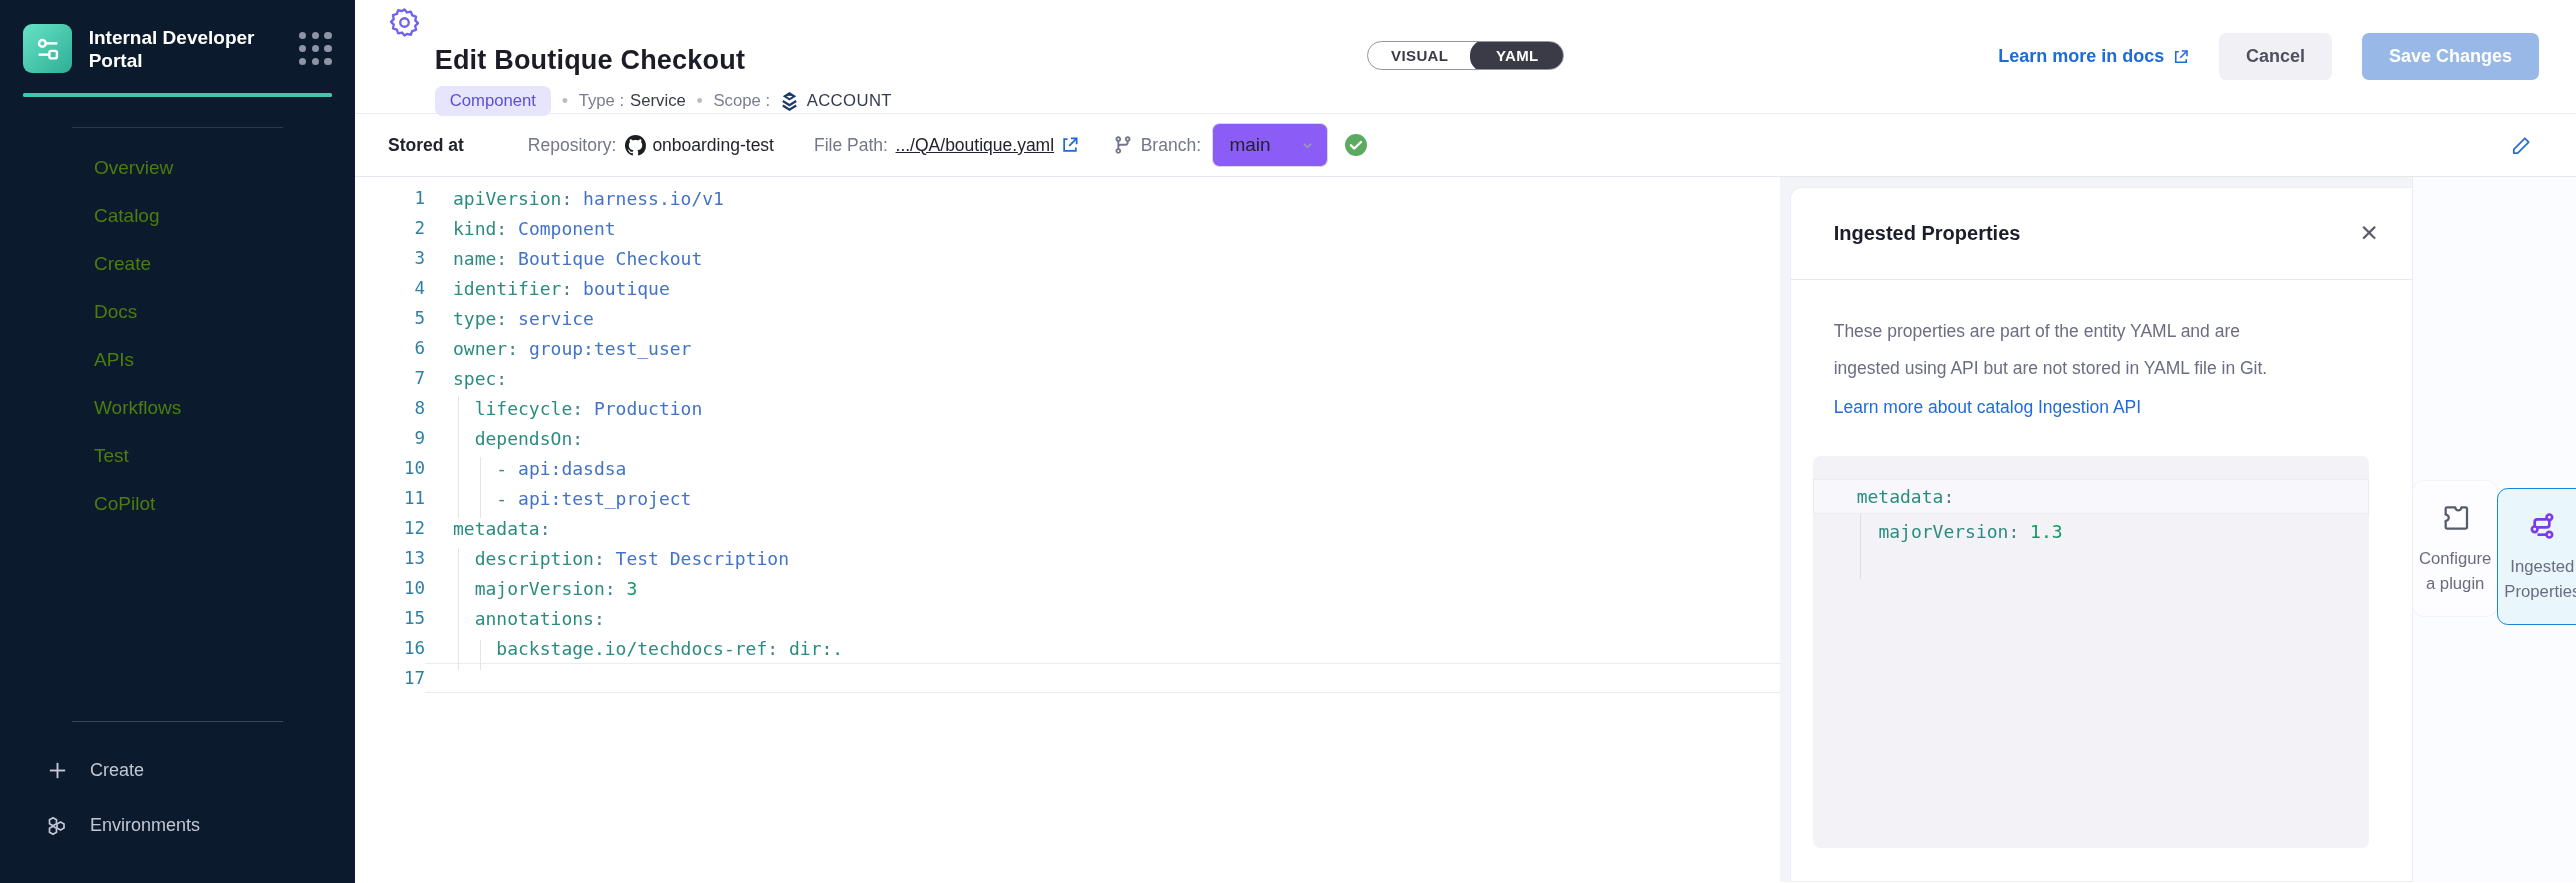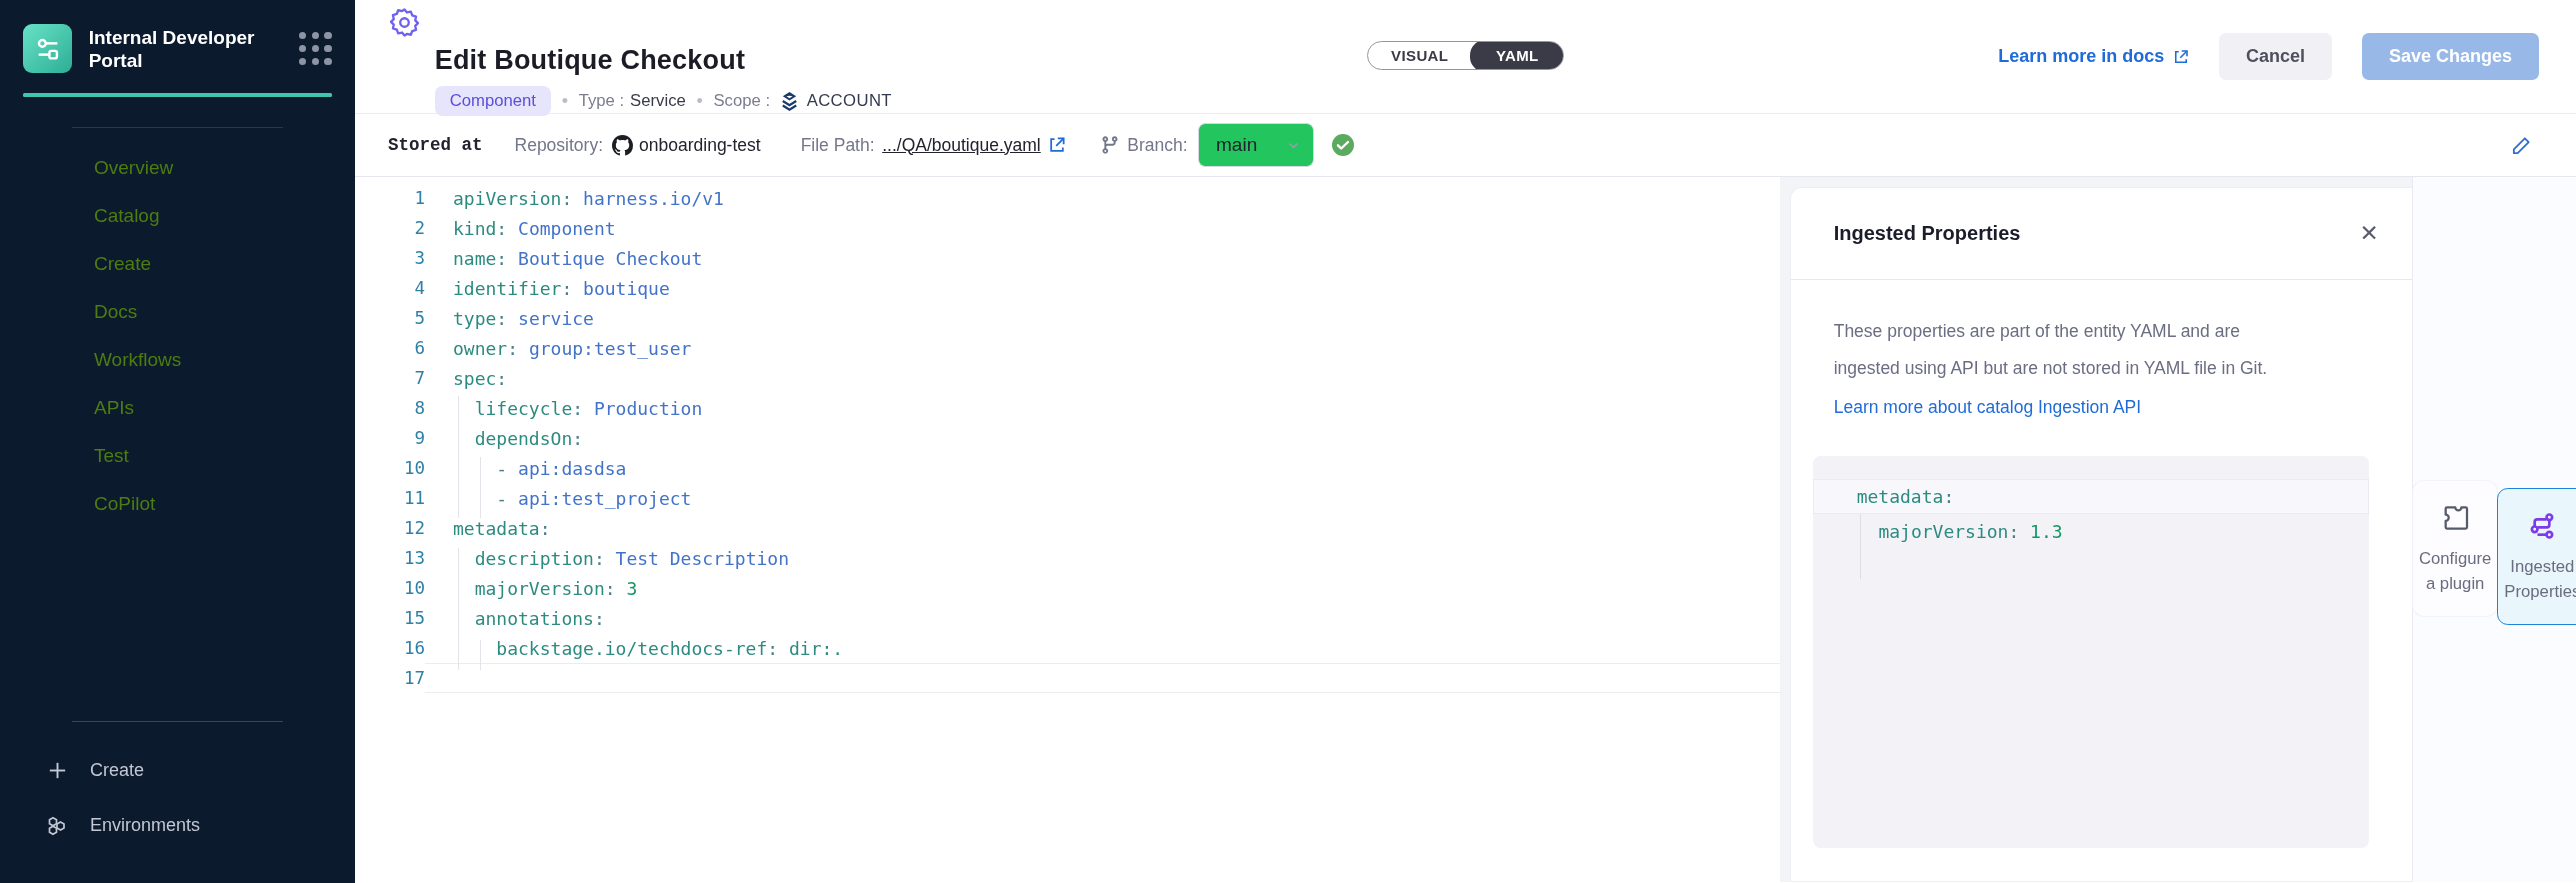--- a/index.html
+++ b/index.html
@@ -59,30 +59,30 @@
     align-items:center; cursor:pointer; }
   .ext-ic { width:18px; height:18px; margin-left:7.6px; }
   .btn { border:none; font-family:inherit; cursor:pointer; border-radius:6.9px;
     font-size:18px; font-weight:bold; height:47px; padding:0 27px; }
   .btn-cancel { background:#f1f1f5; color:#4e505f; margin-left:29px; }
   .btn-save { background:#98b9e7; color:#fff; margin-left:30px; }
 
   
   .stored { height:63px; border-bottom:0.8px solid #e6e7ee; display:flex;
     align-items:center; padding:0 43px 0 33px; font-size:17.5px; }
-  .stored-at { font-weight:bold; color:#22232e; margin-right:32px;font-family:Liberation Mono, monospace; }
+  .stored-at { font-weight:bold; color:#22232e; margin-right:64px; }
   .s-label { color:#74768a; }
   .gh-ic { width:21px; height:21px; margin:0 6px 0 9px; color:#1b1f24; }
   .s-value { color:#22232e; }
   .filepath { color:#22232e; text-decoration:underline; margin-left:7.6px; cursor:pointer; }
   .s-ext { width:20px; height:20px; margin-left:6px; color:#1f6bd8; cursor:pointer; }
   .branch-ic { width:20px; height:20px; color:#74768a; margin:0 7.6px 0 33px; }
   .branch-dd { display:flex; align-items:center; justify-content:space-between;
     width:116px; height:44px; border:1.5px solid #d7d9e4; border-radius:7.6px;
-    margin-left:10.7px; padding:0 12px 0 16.7px; cursor:pointer; background:#22c55e; }
+    margin-left:10.7px; padding:0 12px 0 16.7px; cursor:pointer; background:#8b5cf6; }
   .branch-dd .bval { font-size:19px; color:#22232e; }
   .chev { width:15px; height:15px; color:#9a9cae; }
   .ok-ic { width:24px; height:24px; margin-left:16.7px; }
   .pencil { margin-left:auto; width:23px; height:23px; color:#2f6fd2; cursor:pointer; }
   .gap-fp  { margin-left:40px; display:flex; align-items:center; }
 
   
   .content { display:flex; height:705px; }
 
   
@@ -164,22 +164,22 @@
         <i></i>
     </div>
   </div>
   <div class="logo-underline"></div>
   <div class="nav-divider"></div>
   <div class="nav" id="side-nav">
       <div class="nav-item">Overview</div>
       <div class="nav-item">Catalog</div>
       <div class="nav-item">Create</div>
       <div class="nav-item">Docs</div>
+      <div class="nav-item">APIs</div>
       <div class="nav-item">Workflows</div>
-      <div class="nav-item">APIs</div>
       <div class="nav-item">Test</div>
       <div class="nav-item">CoPilot</div>
     </div>
 
   <div class="side-footer">
     <div class="footer-divider"></div>
     <div class="footer-item">
       <span class="f-ic">
         <svg width="23" height="23" viewBox="0 0 24 24" fill="none" stroke="currentColor" stroke-width="2">
             <line x1="12" y1="4" x2="12" y2="20"></line>

